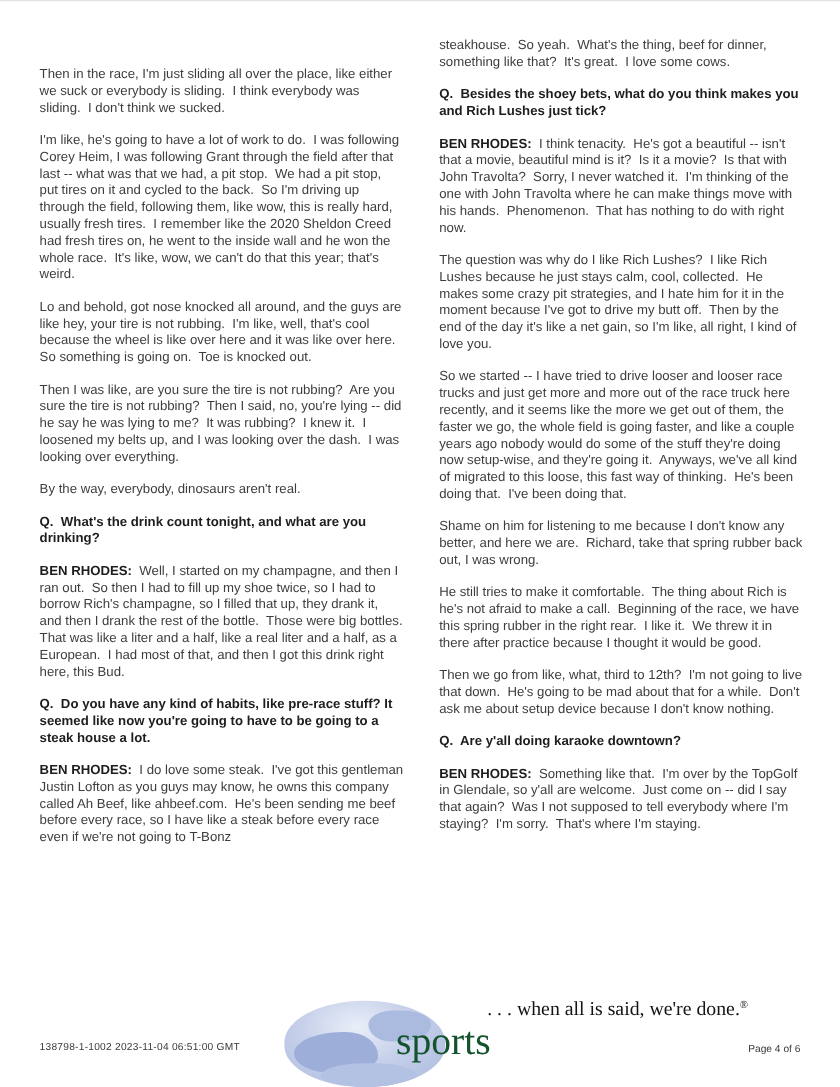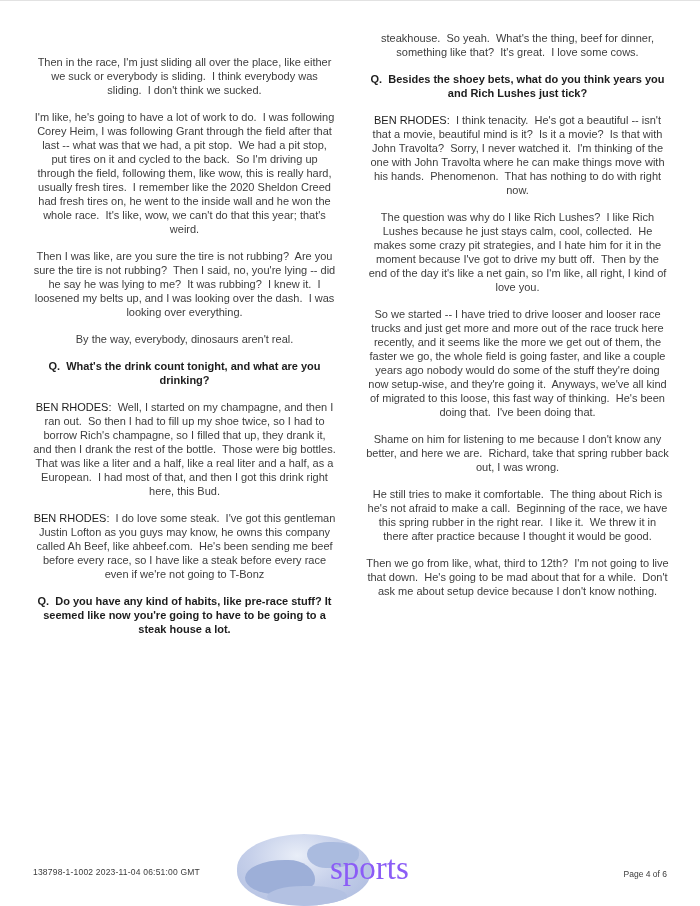--- a/index.html
+++ b/index.html
@@ -10,27 +10,26 @@
     overflow:hidden;
     font-family:"Liberation Sans","DejaVu Sans",sans-serif;
     border-top:1px solid #e2e2e2;
   }
   .col{
     position:absolute;
     width:303px;
     font-size:11px;
     line-height:14px;
     color:#3d3d3d;
-    text-align:center;
   }
   .col-left{left:33px;top:54px;}
   .col-right{left:366px;top:30px;}
   p.para{margin:0 0 13px 0;white-space:pre-wrap;}
   p.q{font-weight:bold;color:#1d1d1d;}
-  span.speaker{font-weight:normal;color:#1d1d1d;}
+  span.speaker{font-weight:bold;color:#1d1d1d;}
 
   
   .globe{
     position:absolute;left:237px;top:833px;width:134px;height:72px;
     border-radius:50%/48%;
     background:radial-gradient(ellipse at 45% 30%, #e9eef8 0%, #c6d0ea 45%, #a9b8dd 100%);
     overflow:hidden;
   }
   .globe .land1{
     position:absolute;left:8px;top:26px;width:70px;height:34px;
@@ -50,21 +49,21 @@
     font-weight:bold;font-style:italic;
     font-size:42px;line-height:42px;letter-spacing:1px;
     color:#1c2b6e;
     text-shadow:-2px 0 0 #ffffff,2px 0 0 #ffffff,0 -2px 0 #ffffff,0 2px 0 #ffffff,
                 -1px -1px 0 #ffffff,1px 1px 0 #ffffff,-1px 1px 0 #ffffff,1px -1px 0 #ffffff;
   }
   .logo-sports{
     position:absolute;left:330px;top:851px;
     font-family:"Liberation Serif","DejaVu Serif",serif;
     font-size:33px;line-height:33px;
-    color:#8b5cf6;
+    color:#14532d;
   }
   .tagline{
     position:absolute;left:406px;top:830px;
     font-family:"Liberation Serif","DejaVu Serif",serif;
     font-size:16.5px;color:#141414;white-space:nowrap;
   }
   .tagline sup{font-size:9px;vertical-align:6px;}
   .doc-id{
     position:absolute;left:33px;top:866px;
     font-size:8.5px;color:#3a3a3a;letter-spacing:0.2px;text-align:right;
@@ -75,43 +74,47 @@
   }
 </style>
 </head>
 <body>
 
 <div class="page">
 
   <div class="col col-left">
     <p class="para">Then in the race, I'm just sliding all over the place, like either we suck or everybody is sliding.  I think everybody was sliding.  I don't think we sucked.</p>
     <p class="para">I'm like, he's going to have a lot of work to do.  I was following Corey Heim, I was following Grant through the field after that last -- what was that we had, a pit stop.  We had a pit stop, put tires on it and cycled to the back.  So I'm driving up through the field, following them, like wow, this is really hard, usually fresh tires.  I remember like the 2020 Sheldon Creed had fresh tires on, he went to the inside wall and he won the whole race.  It's like, wow, we can't do that this year; that's weird.</p>
+    <p class="para">Lo and behold, got nose knocked all around, and the guys are like hey, your tire is not rubbing.  I'm like, well, that's cool because the wheel is like over here and it was like over here.  So something is going on.  Toe is knocked out.</p>
     <p class="para">Then I was like, are you sure the tire is not rubbing?  Are you sure the tire is not rubbing?  Then I said, no, you're lying -- did he say he was lying to me?  It was rubbing?  I knew it.  I loosened my belts up, and I was looking over the dash.  I was looking over everything.</p>
     <p class="para">By the way, everybody, dinosaurs aren't real.</p>
     <p class="para q">Q.  What's the drink count tonight, and what are you drinking?</p>
     <p class="para"><span class="speaker">BEN RHODES:</span><span>  Well, I started on my champagne, and then I ran out.  So then I had to fill up my shoe twice, so I had to borrow Rich's champagne, so I filled that up, they drank it, and then I drank the rest of the bottle.  Those were big bottles.  That was like a liter and a half, like a real liter and a half, as a European.  I had most of that, and then I got this drink right here, this Bud.</span></p>
+    <p class="para q">Q.  Do you have any kind of habits, like pre-race stuff? It seemed like now you're going to have to be going to a steak house a lot.</p>
     <p class="para"><span class="speaker">BEN RHODES:</span><span>  I do love some steak.  I've got this gentleman Justin Lofton as you guys may know, he owns this company called Ah Beef, like ahbeef.com.  He's been sending me beef before every race, so I have like a steak before every race even if we're not going to T-Bonz</span></p>
-    <p class="para q">Q.  Do you have any kind of habits, like pre-race stuff? It seemed like now you're going to have to be going to a steak house a lot.</p>
   </div>
 
   <div class="col col-right">
     <p class="para">steakhouse.  So yeah.  What's the thing, beef for dinner, something like that?  It's great.  I love some cows.</p>
-    <p class="para q">Q.  Besides the shoey bets, what do you think years you and Rich Lushes just tick?</p>
+    <p class="para q">Q.  Besides the shoey bets, what do you think makes you and Rich Lushes just tick?</p>
     <p class="para"><span class="speaker">BEN RHODES:</span><span>  I think tenacity.  He's got a beautiful -- isn't that a movie, beautiful mind is it?  Is it a movie?  Is that with John Travolta?  Sorry, I never watched it.  I'm thinking of the one with John Travolta where he can make things move with his hands.  Phenomenon.  That has nothing to do with right now.</span></p>
     <p class="para">The question was why do I like Rich Lushes?  I like Rich Lushes because he just stays calm, cool, collected.  He makes some crazy pit strategies, and I hate him for it in the moment because I've got to drive my butt off.  Then by the end of the day it's like a net gain, so I'm like, all right, I kind of love you.</p>
     <p class="para">So we started -- I have tried to drive looser and looser race trucks and just get more and more out of the race truck here recently, and it seems like the more we get out of them, the faster we go, the whole field is going faster, and like a couple years ago nobody would do some of the stuff they're doing now setup-wise, and they're going it.  Anyways, we've all kind of migrated to this loose, this fast way of thinking.  He's been doing that.  I've been doing that.</p>
     <p class="para">Shame on him for listening to me because I don't know any better, and here we are.  Richard, take that spring rubber back out, I was wrong.</p>
     <p class="para">He still tries to make it comfortable.  The thing about Rich is he's not afraid to make a call.  Beginning of the race, we have this spring rubber in the right rear.  I like it.  We threw it in there after practice because I thought it would be good.</p>
     <p class="para">Then we go from like, what, third to 12th?  I'm not going to live that down.  He's going to be mad about that for a while.  Don't ask me about setup device because I don't know nothing.</p>
+    <p class="para q">Q.  Are y'all doing karaoke downtown?</p>
+    <p class="para"><span class="speaker">BEN RHODES:</span><span>  Something like that.  I'm over by the TopGolf in Glendale, so y'all are welcome.  Just come on -- did I say that again?  Was I not supposed to tell everybody where I'm staying?  I'm sorry.  That's where I'm staying.</span></p>
   </div>
 
   <div class="globe">
     <div class="land1"></div>
     <div class="land2"></div>
     <div class="land3"></div>
   </div>
   <div class="logo-sports">sports</div>
 
+  <div class="tagline"><span>. . . when all is said, we're done.</span><sup>®</sup></div>
 
   <div class="doc-id">138798-1-1002 2023-11-04 06:51:00 GMT</div>
   <div class="page-label">Page 4 of 6</div>
 
 </div>
 
 </body></html>

